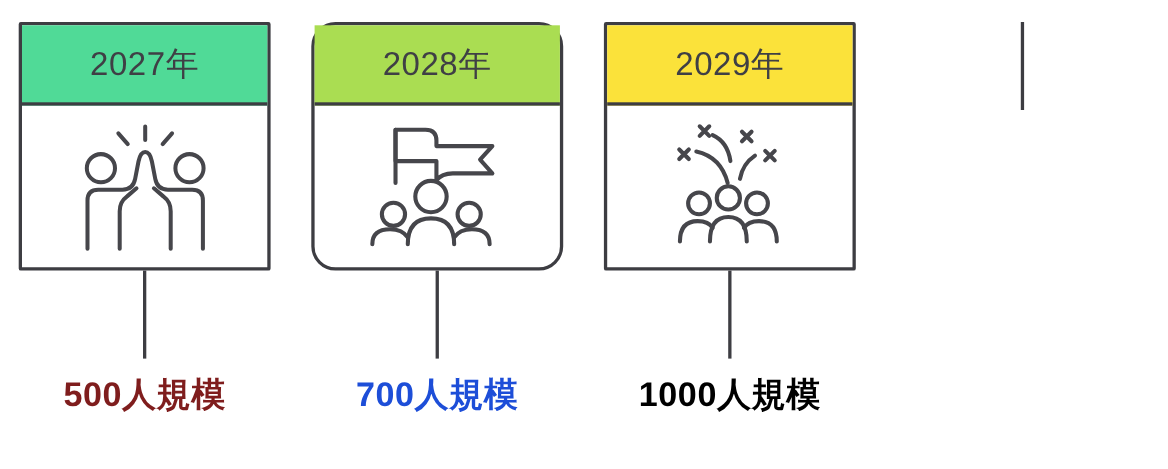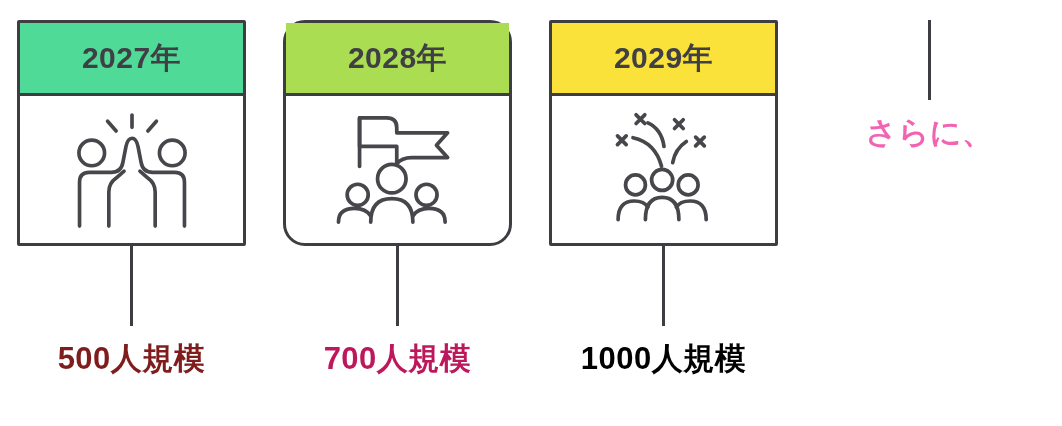--- a/index.html
+++ b/index.html
@@ -40,21 +40,21 @@
   .card-header {
     height: 73px;
     box-sizing: border-box;
     border-bottom: 3px solid #3d3d42;
     display: flex;
     align-items: center;
     justify-content: center;
   }
   .year {
     font-size: 30px;
-    font-weight: 700;
+    font-weight: 400;
     letter-spacing: 0.5px;
     color: #3f3f45;
   }
   .card-body {
     flex: 1;
     display: flex;
     align-items: center;
     justify-content: center;
   }
   .icon { display: block; }
@@ -121,21 +121,21 @@
             <circle cx="45" cy="57" r="11.5"></circle>
             <circle cx="17.5" cy="70" r="8.5"></circle>
             <circle cx="73" cy="70" r="8.5"></circle>
             <path d="M28 92 Q28 73 45 73 Q62 73 62 92"></path>
             <path d="M2 92 Q2 81 15 81 Q24 81 28 87"></path>
             <path d="M88 92 Q88 81 75 81 Q66 81 62 87"></path>
           </svg>
         </div>
       </div>
       <div class="connector" style="background-color: rgb(61, 61, 66);"></div>
-      <div class="scale-label" style="color: #be185d;">
+      <div class="scale-label" style="color: #1d4ed8;">
         <span>700人規模</span>
         <span></span>
       </div>
     </div>
 
     <div class="column">
       <div class="card" style="border-color: rgb(61, 61, 66);">
         <div class="card-header" style="background-color: rgb(251, 226, 58); border-color: rgb(61, 61, 66); text-align: center;">
           <span class="year" style="color: rgb(63, 63, 69);">2029年</span>
         </div>
@@ -160,18 +160,17 @@
       <div class="connector" style="background-color: rgb(61, 61, 66);"></div>
       <div class="scale-label" style="color: #000000;">
         <span>1000人規模</span>
         <span></span>
       </div>
     </div>
 
     <div class="column">
       <div class="connector" style="background-color: rgb(61, 61, 66);"></div>
       <div class="scale-label" style="color: rgb(242, 99, 177);">
-        <span>さらに、</span>
       </div>
     </div>
 
   </div>
 </div>
 
 </body></html>

